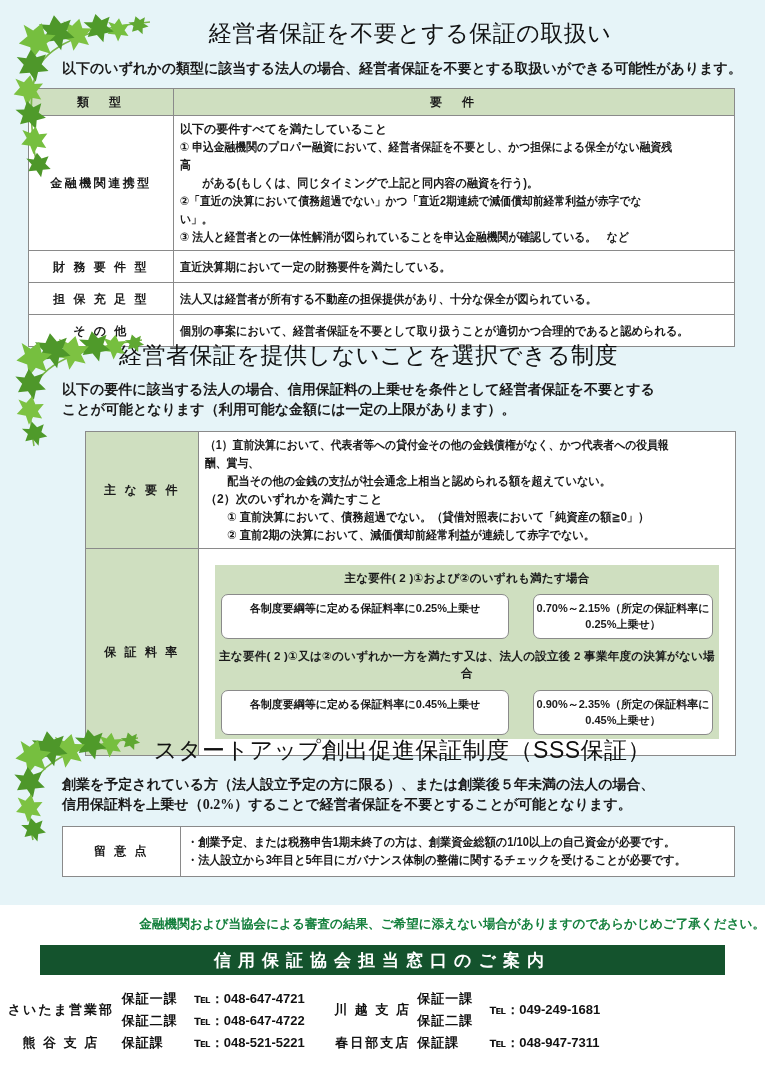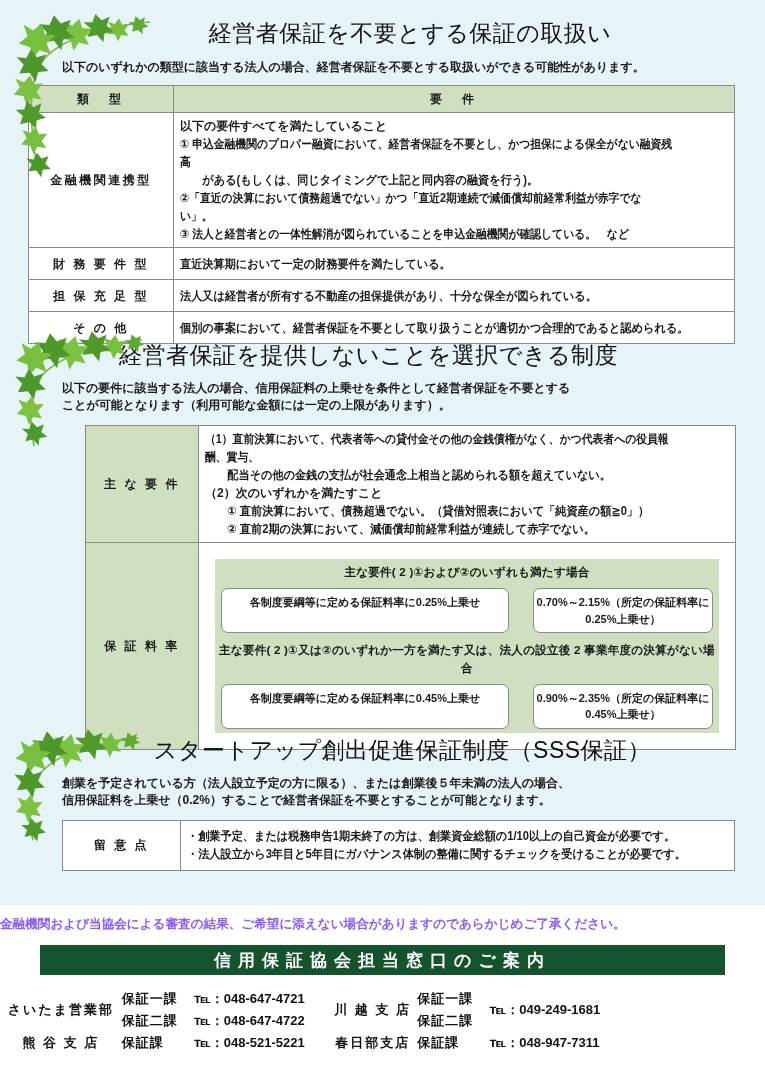--- a/index.html
+++ b/index.html
@@ -27,24 +27,25 @@
 
   
   .section{position:absolute;}
   .sec-title{
     font-weight:normal;
     color:#111;
     letter-spacing:.5px;
     text-align:center;
   }
   .sec-lead{
-    font-size:12px;
+    font-size:14px;
     line-height:1.45;
     color:#1a1a1a;
     font-weight:bold;
+    font-family:Liberation Serif, serif;
   }
 
   
   table.t{border-collapse:collapse;table-layout:fixed;}
   table.t td,table.t th{
     border:1px solid #8a8a8a;
     background:#ffffff;
     vertical-align:middle;
     padding:4px 6px;
     font-size:12px;
@@ -89,22 +90,22 @@
   .pill.left{flex:0 0 288px;}
   .pill.right{flex:1 1 auto;}
   .rate-cell{padding:16px !important;}
 
   
   .notes{font-size:11.4px;line-height:1.85;font-weight:bold;}
   .notes div{white-space:nowrap;}
 
   
   .disclaimer{
-    position:absolute;left:0;width:765px;text-align:left;
-    font-size:12.6px;font-weight:bold;color:#8b5cf6;
+    position:absolute;left:0;width:765px;text-align:right;
+    font-size:12.6px;font-weight:bold;color:#15803d;
   }
   .greenband{
     position:absolute;
     background:#14532d;
     color:#ffffff;
     font-weight:bold;
     font-size:17px;
     letter-spacing:7px;
     text-align:center;
     display:flex;align-items:center;justify-content:center;

